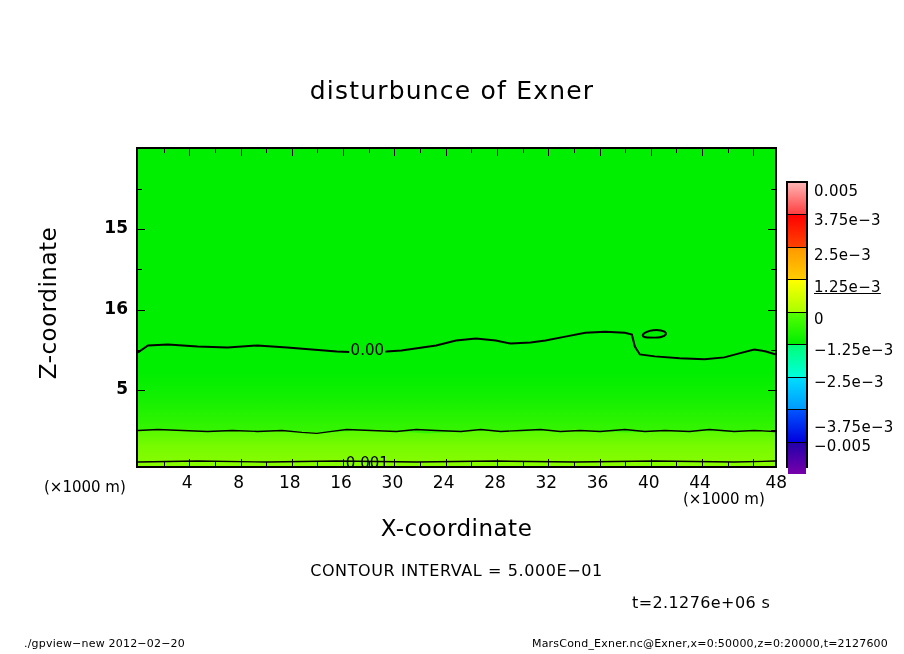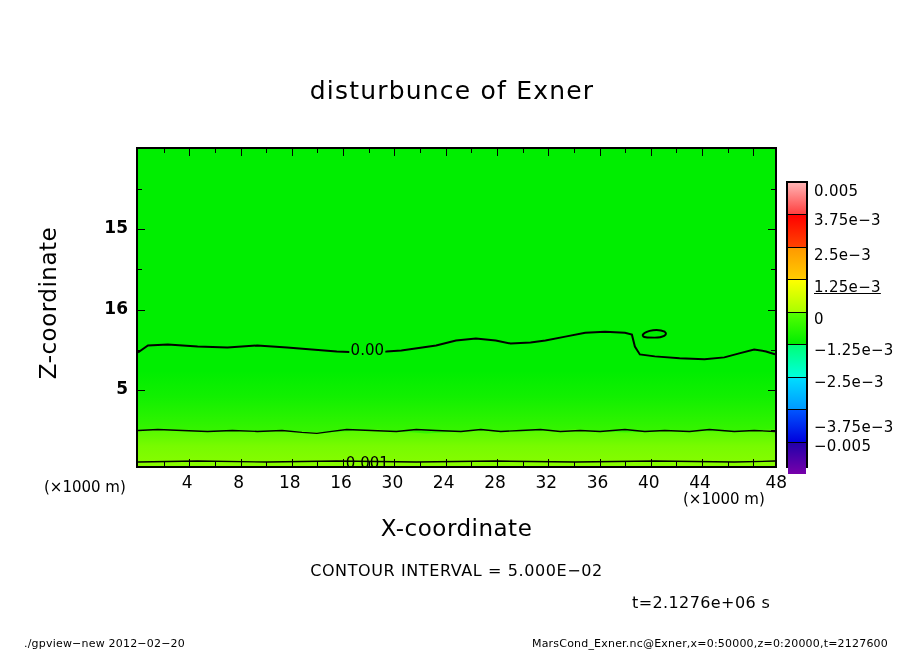--- a/index.html
+++ b/index.html
@@ -215,21 +215,21 @@
     <div class="ylab" style="top: 240.75px;">5</div>
     <div class="ylab" style="top: 160.5px;">16</div>
     <div class="ylab" style="top: 80.25px;">15</div>
   </div>
 
 <div class="abs" id="z-axis-title">Z-coordinate</div>
 <div class="abs" id="x-axis-title">X-coordinate</div>
 <div class="abs" id="units-left">(×1000 m)</div>
 <div class="abs" id="units-right">(×1000 m)</div>
 
-<div class="abs" id="contour-interval">CONTOUR INTERVAL = 5.000E−02</div>
+<div class="abs" id="contour-interval">CONTOUR INTERVAL = 5.000E−01</div>
 <div class="abs" id="time-stamp">t=2.1276e+06 s</div>
 
 <div class="abs" id="footer-left">./gpview−new  2012−02−20</div>
 <div class="abs" id="footer-right">MarsCond_Exner.nc@Exner,x=0:50000,z=0:20000,t=2127600</div>
 
 <div class="abs" id="colorbar">
     <div class="cb-band" style="height: 11.1111%; background: linear-gradient(rgb(255, 179, 179), rgb(255, 64, 64));"></div>
     <div class="cb-band" style="height: 11.1111%; background: linear-gradient(rgb(255, 0, 0), rgb(255, 68, 0));"></div>
     <div class="cb-band" style="height: 11.1111%; background: linear-gradient(rgb(255, 153, 0), rgb(255, 204, 0));"></div>
     <div class="cb-band" style="height: 11.1111%; background: linear-gradient(rgb(255, 255, 0), rgb(170, 255, 0));"></div>

